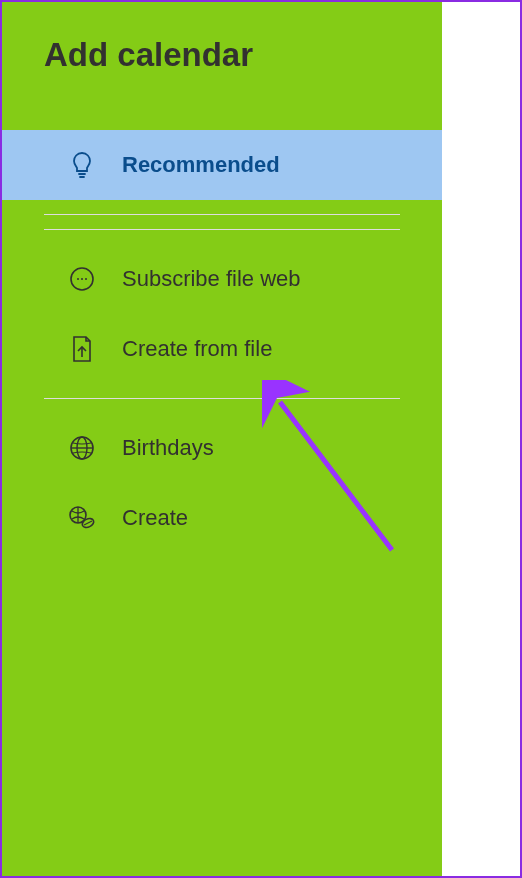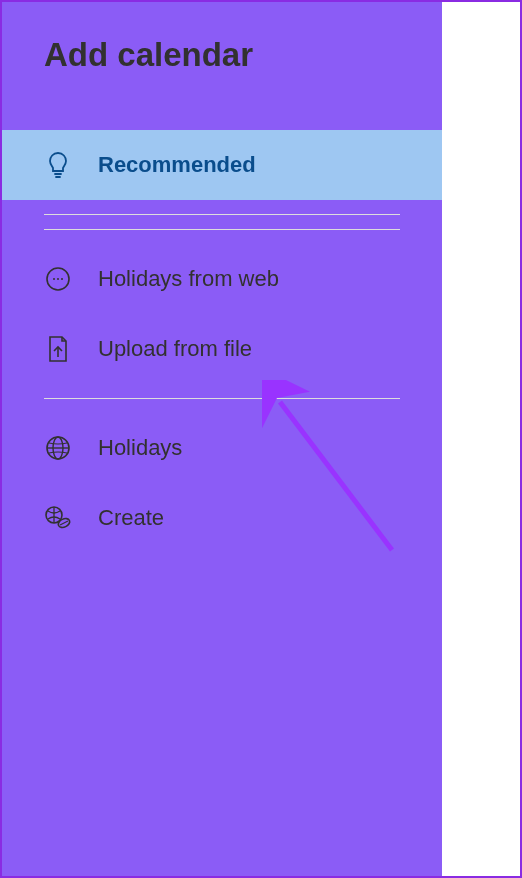--- a/index.html
+++ b/index.html
@@ -12,35 +12,35 @@
       width: 522px;
       height: 878px;
       background: #ffffff;
       border: 2px solid #8a2be2;
       position: relative;
       overflow: hidden;
     }
     .panel {
       width: 440px;
       height: 100%;
-      background: #8b5cf6;
+      background: #84cc16;
     }
     .title {
       font-size: 33px;
       font-weight: 600;
       color: #323130;
       padding: 34px 0 0 42px;
     }
     .menu {
       margin-top: 56px;
     }
     .menu-item {
       display: flex;
       align-items: center;
-      padding: 21px 0 21px 42px;
+      padding: 21px 0 21px 66px;
       cursor: pointer;
       font-size: 22px;
       color: #323130;
     }
     .menu-item.selected {
       background: #9ec7f2;
       color: #0a4d8c;
       font-weight: 600;
     }
     .menu-item .icon {
@@ -92,48 +92,48 @@
 
     <div class="menu-item">
       <span class="icon">
         <svg width="26" height="26" viewBox="0 0 26 26">
           <circle cx="13" cy="13" r="11" fill="none" stroke="#323130" stroke-width="1.6"></circle>
           <circle cx="9" cy="13" r="1" fill="#323130"></circle>
           <circle cx="13" cy="13" r="1" fill="#323130"></circle>
           <circle cx="17" cy="13" r="1" fill="#323130"></circle>
         </svg>
       </span>
-      <span>Holidays from web</span>
+      <span>Subscribe file web</span>
     </div>
 
     <div class="menu-item">
       <span class="icon">
         <svg width="22" height="28" viewBox="0 0 22 28">
           <path d="M3 2 L15 2 L19 6 L19 26 L3 26 Z" fill="none" stroke="#323130" stroke-width="1.6"></path>
           <path d="M15 2 L15 6 L19 6" fill="none" stroke="#323130" stroke-width="1.6"></path>
           <line x1="11" y1="12" x2="11" y2="22" stroke="#323130" stroke-width="1.6"></line>
           <path d="M7 16 L11 12 L15 16" fill="none" stroke="#323130" stroke-width="1.6"></path>
         </svg>
       </span>
-      <span>Upload from file</span>
+      <span>Create from file</span>
     </div>
 
     <div class="divider"></div>
 
     <div class="menu-item">
       <span class="icon">
         <svg width="26" height="26" viewBox="0 0 26 26">
           <circle cx="13" cy="13" r="11" fill="none" stroke="#323130" stroke-width="1.6"></circle>
           <ellipse cx="13" cy="13" rx="5" ry="11" fill="none" stroke="#323130" stroke-width="1.4"></ellipse>
           <line x1="2" y1="13" x2="24" y2="13" stroke="#323130" stroke-width="1.4"></line>
           <path d="M4 8 Q13 10 22 8" fill="none" stroke="#323130" stroke-width="1.2"></path>
           <path d="M4 18 Q13 16 22 18" fill="none" stroke="#323130" stroke-width="1.2"></path>
         </svg>
       </span>
-      <span>Holidays</span>
+      <span>Birthdays</span>
     </div>
 
 
     <div class="menu-item">
       <span class="icon">
         <svg width="28" height="26" viewBox="0 0 28 26">
           <circle cx="10" cy="10" r="8" fill="none" stroke="#323130" stroke-width="1.6"></circle>
           <path d="M4 6 Q10 10 16 6" fill="none" stroke="#323130" stroke-width="1.3"></path>
           <path d="M4 14 Q10 10 16 14" fill="none" stroke="#323130" stroke-width="1.3"></path>
           <line x1="10" y1="2" x2="10" y2="18" stroke="#323130" stroke-width="1.3"></line>

